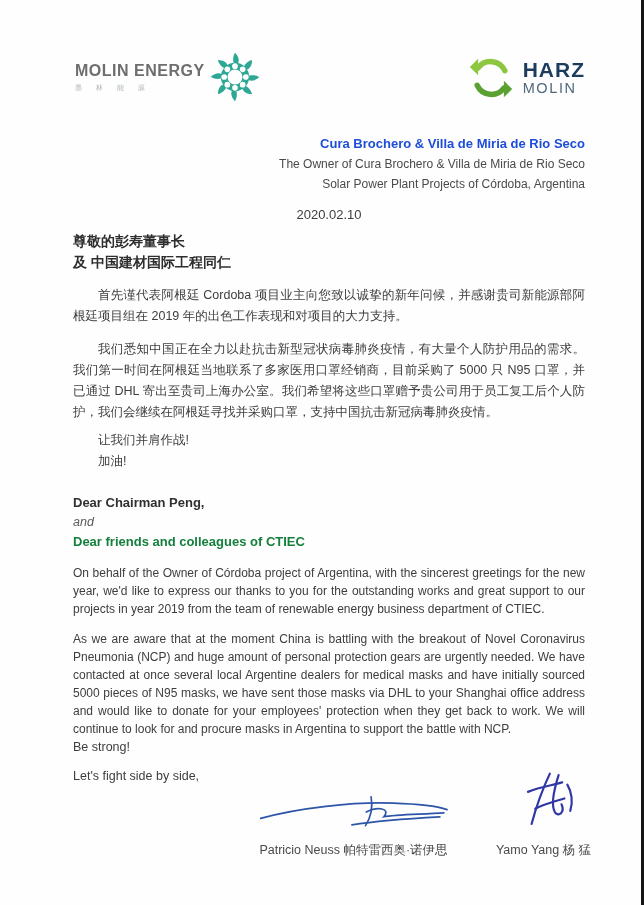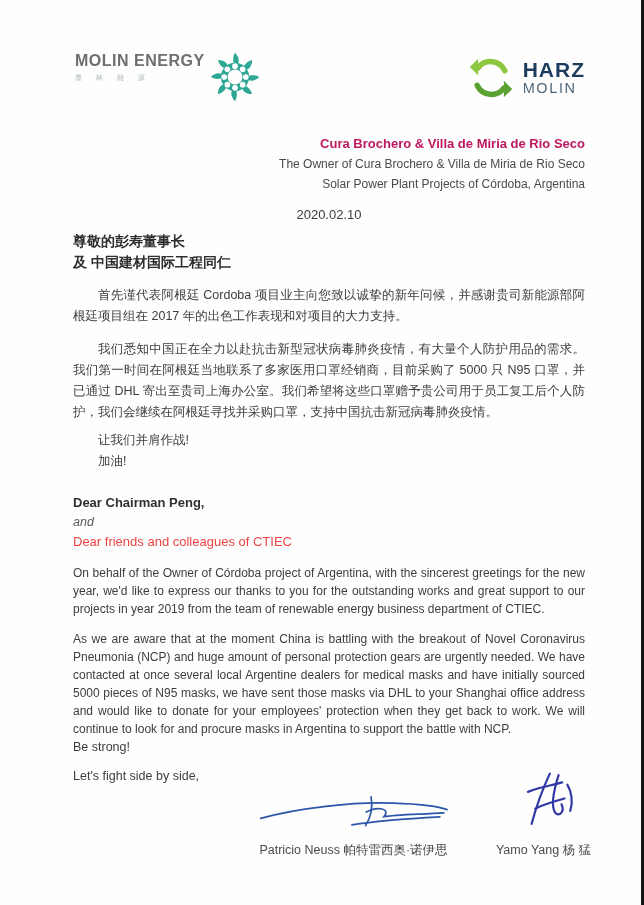--- a/index.html
+++ b/index.html
@@ -9,45 +9,45 @@
     background:#fefefe;
     font-family:"Liberation Sans", sans-serif;
     color:#3d3d3d;
     overflow:hidden;
   }
   .edge-line { position:absolute; right:0; top:0; width:3px; height:100%; background:#141414; }
   .content { position:absolute; left:73px; top:0; width:512px; }
 
   
   .logo-row { display:flex; justify-content:space-between; align-items:flex-start; padding-top:52px; height:58px; }
-  .molin { display:flex; gap:5px; margin-left:2px; }
+  .molin { display:flex; align-items:center; gap:5px; margin-left:2px; }
   .molin-text { text-align:left; }
   .molin-name { font-size:16px; font-weight:bold; color:#6e6e6e; letter-spacing:0.5px; white-space:nowrap; }
   .molin-sub { font-size:7px; color:#a7b6b2; letter-spacing:6px; margin-top:3px; white-space:nowrap; }
   .harz { display:flex; align-items:center; gap:9px; margin-top:3px; margin-right:0; }
   .harz-word1 { font-size:21px; font-weight:bold; color:#1c3c5e; letter-spacing:1px; line-height:1.05; }
   .harz-word2 { font-size:14.5px; color:#51687c; letter-spacing:1.6px; line-height:1.1; }
 
   
   .letterhead { text-align:right; margin-top:24px; }
   .lh-zh  { font-size:14.5px; font-weight:bold; color:#333; line-height:22px; }
-  .lh-b   { font-size:13px;   font-weight:bold; color:#be185d; line-height:20px; margin-top:1px; }
+  .lh-b   { font-size:13px;   font-weight:bold; color:#1d4ed8; line-height:20px; margin-top:1px; }
   .lh-n   { font-size:12px; color:#4a4a4a; line-height:19px; margin-top:1px; }
   .date   { text-align:center; font-size:13px; color:#3d3d3d; margin-top:11px; line-height:19px; }
 
   
   .zh-sal { margin-top:7px; font-size:14px; font-weight:bold; color:#2e2e2e; line-height:21px; }
   p.zh { font-size:12.5px; line-height:21px; text-indent:2em; margin:12px 0 0 0; text-align:justify; color:#3d3d3d; }
   .cheer { font-size:12.5px; line-height:21px; text-indent:2em; color:#3d3d3d; }
   .cheer.first { margin-top:7px; }
 
   
   .en-sal1 { margin-top:21px; font-weight:bold; font-size:13px; line-height:20px; color:#303030; }
   .en-and  { font-style:italic; font-size:12.5px; color:#5a5a5a; line-height:19px; }
-  .en-sal2 { font-weight:normal; font-size:13px; line-height:20px; color:#ef4444; }
+  .en-sal2 { font-weight:bold; font-size:13px; line-height:20px; color:#15803d; }
   p.en { font-size:12px; line-height:18px; text-align:justify; margin:12px 0 0 0; color:#3d3d3d; }
   .closing { font-size:12.5px; line-height:19px; color:#3d3d3d; }
   .closing.first { margin-top:10px; }
 
   
   .sig-area { position:relative; height:118px; margin-top:-16px; }
   .sig { position:absolute; top:0; text-align:center; }
   .sig-left  { left:158px; width:245px; }
   .sig-right { left:398px; width:145px; }
   .sigbox { height:62px; display:flex; align-items:flex-end; justify-content:center; }
@@ -111,21 +111,21 @@
     <div class="letterhead">
       <div class="lh-b">Cura Brochero &amp; Villa de Miria de Rio Seco</div>
       <div class="lh-n">The Owner of Cura Brochero &amp; Villa de Miria de Rio Seco</div>
       <div class="lh-n">Solar Power Plant Projects of Córdoba, Argentina</div>
     </div>
     <div class="date">2020.02.10</div>
 
     <div class="zh-sal">尊敬的彭寿董事长</div>
     <div class="zh-sal" style="margin-top:0;">及 中国建材国际工程同仁</div>
 
-    <p class="zh">首先谨代表阿根廷 Cordoba 项目业主向您致以诚挚的新年问候，并感谢贵司新能源部阿根廷项目组在 2017 年的出色工作表现和对项目的大力支持。</p>
+    <p class="zh">首先谨代表阿根廷 Cordoba 项目业主向您致以诚挚的新年问候，并感谢贵司新能源部阿根廷项目组在 2019 年的出色工作表现和对项目的大力支持。</p>
     <p class="zh">我们悉知中国正在全力以赴抗击新型冠状病毒肺炎疫情，有大量个人防护用品的需求。我们第一时间在阿根廷当地联系了多家医用口罩经销商，目前采购了 5000 只 N95 口罩，并已通过 DHL 寄出至贵司上海办公室。我们希望将这些口罩赠予贵公司用于员工复工后个人防护，我们会继续在阿根廷寻找并采购口罩，支持中国抗击新冠病毒肺炎疫情。</p>
     <div class="cheer first">让我们并肩作战!</div>
     <div class="cheer">加油!</div>
 
     <div class="en-sal1">Dear Chairman Peng,</div>
     <div class="en-and">and</div>
     <div class="en-sal2">Dear friends and colleagues of CTIEC</div>
 
     <p class="en">On behalf of the Owner of Córdoba project of Argentina, with the sincerest greetings for the new year, we'd like to express our thanks to you for the outstanding works and great support to our projects in year 2019 from the team of renewable energy business department of CTIEC.</p>
     <p class="en">As we are aware that at the moment China is battling with the breakout of Novel Coronavirus Pneumonia (NCP) and huge amount of personal protection gears are urgently needed. We have contacted at once several local Argentine dealers for medical masks and have initially sourced 5000 pieces of N95 masks, we have sent those masks via DHL to your Shanghai office address and would like to donate for your employees' protection when they get back to work. We will continue to look for and procure masks in Argentina to support the battle with NCP.</p>

